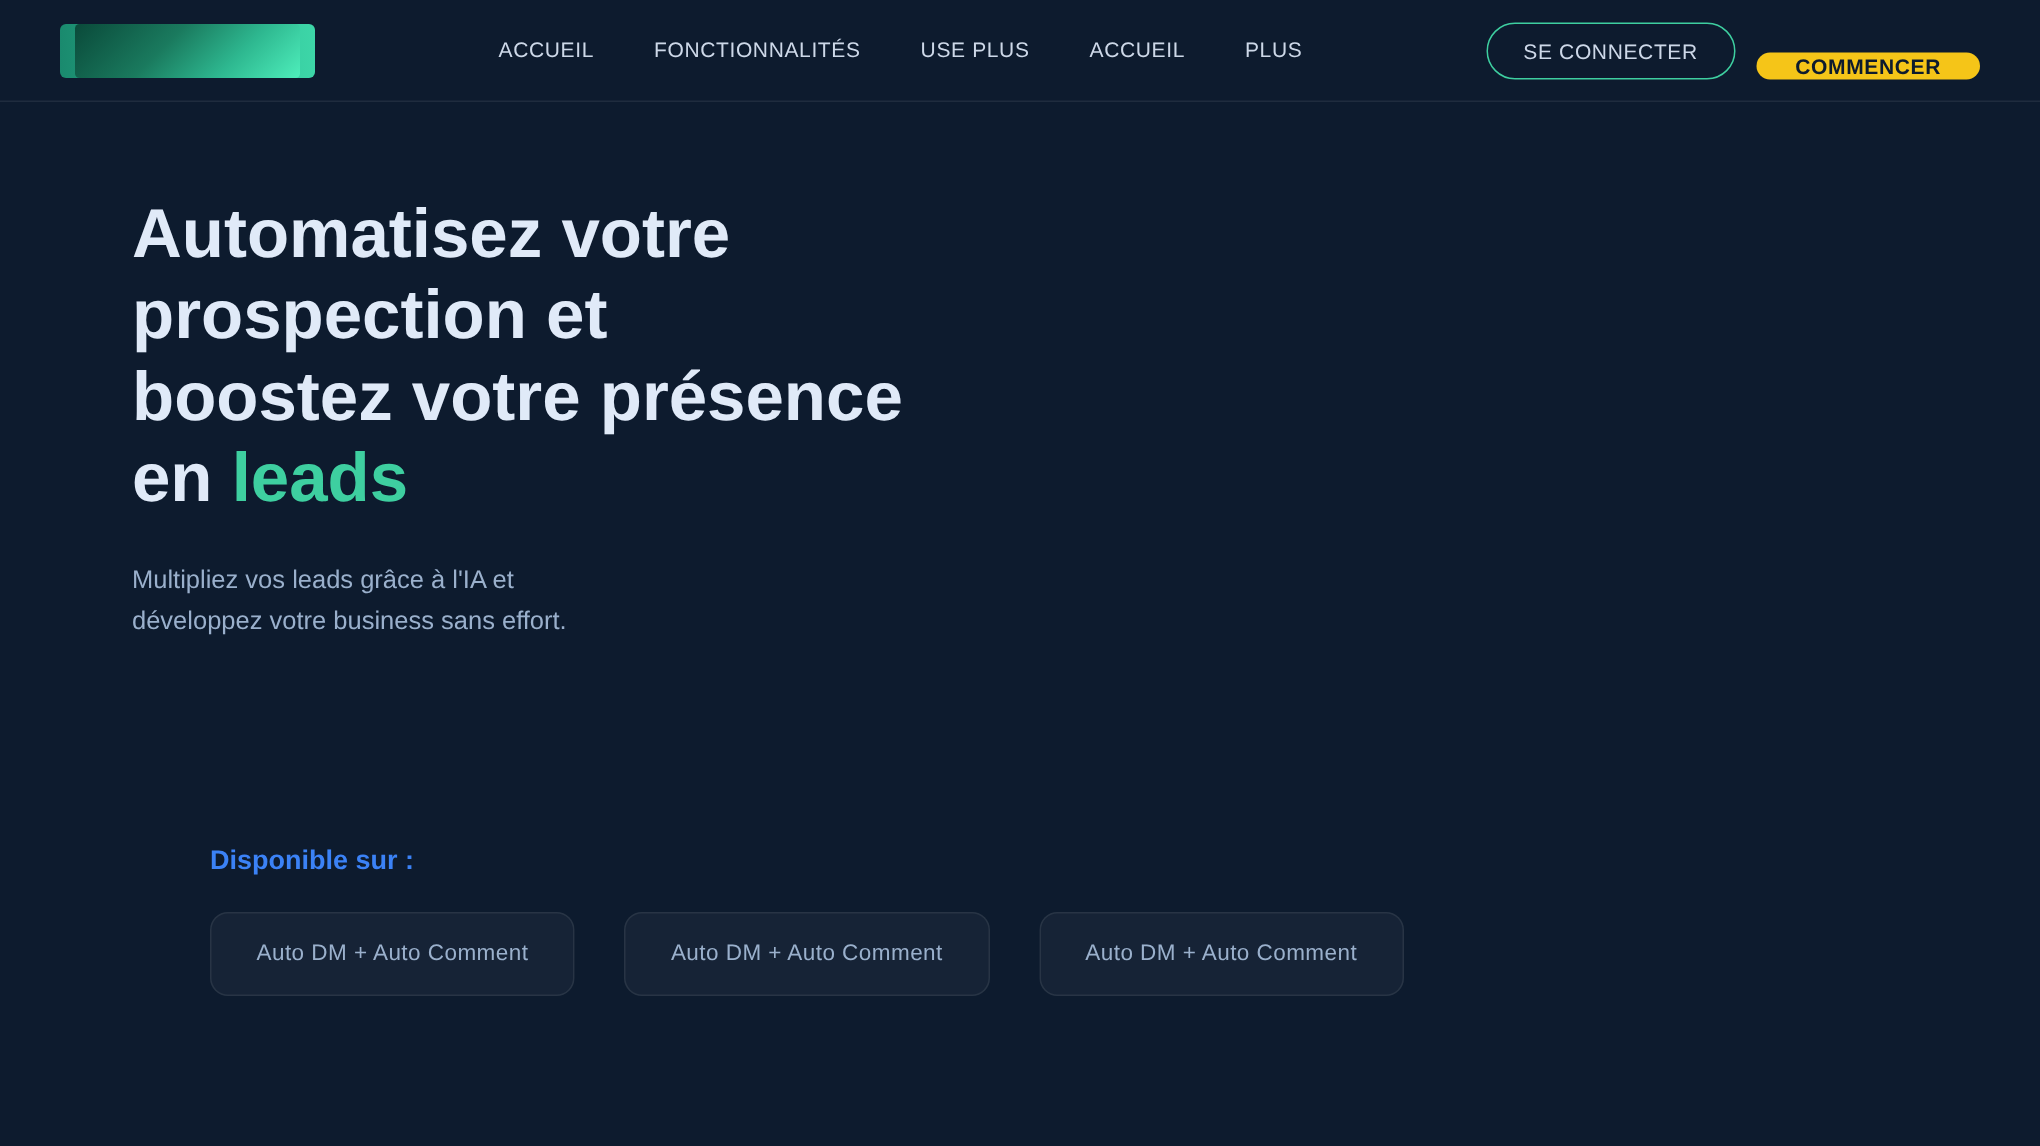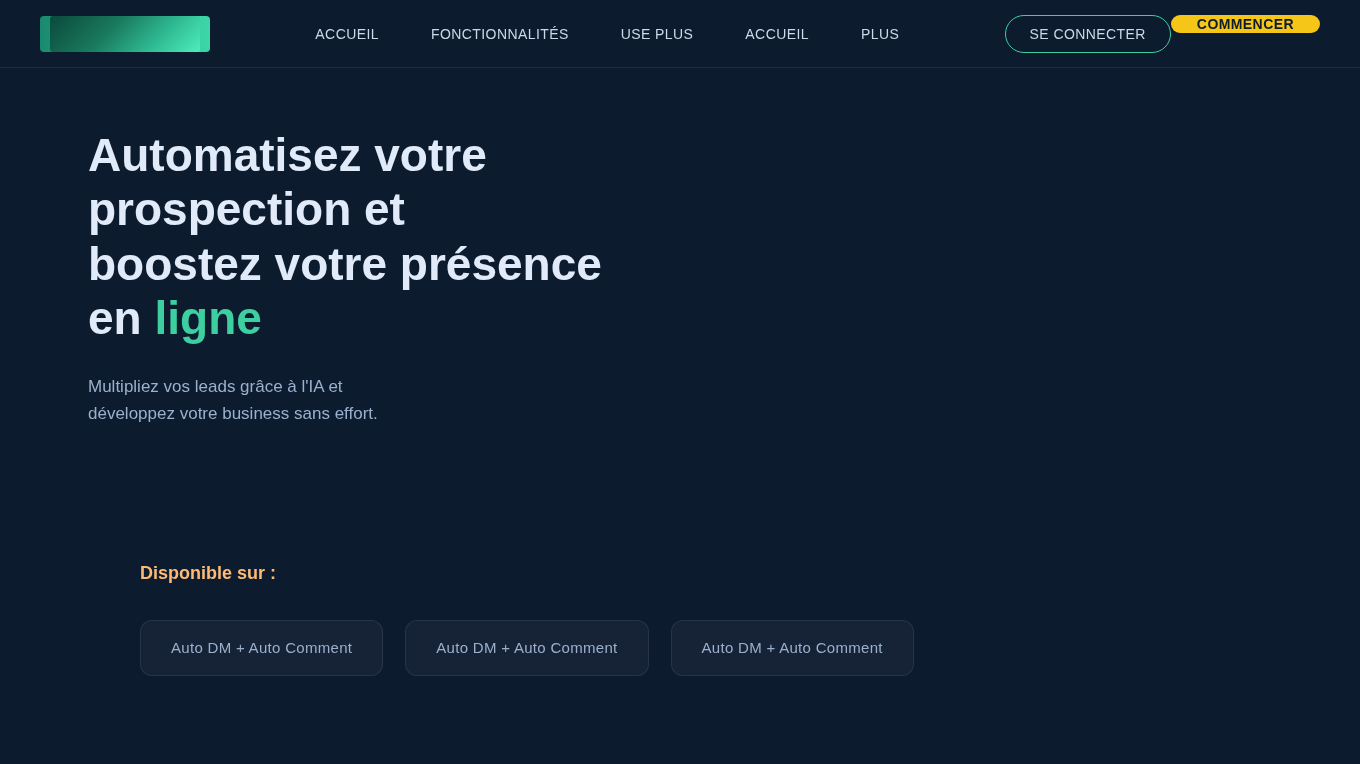--- a/index.html
+++ b/index.html
@@ -48,36 +48,37 @@
     .logo-inner {
       width: 100%;
       height: 100%;
       background: linear-gradient(135deg, #0a4a3a 0%, #1a7a5e 40%, #2eb890 70%, #4eeebb 100%);
       border-radius: 3px;
     }
 
     .navbar-links {
       display: flex;
       align-items: flex-end;
-      gap: 52px;
+      gap: 40px;
       list-style: none;
     }
 
     .navbar-links li a {
       color: #cdd8e8;
       text-decoration: none;
       font-size: 14px;
       font-weight: 500;
       letter-spacing: 0.03em;
       transition: color 0.2s;
     }
 
     .navbar-actions {
       display: flex;
-      align-items: flex-start;
+      align-items: flex-end;
+      gap: 14px;
     }
 
     .btn-connecter {
       border: 1.5px solid #3ecfa0;
       background: transparent;
       color: #cdd8e8;
       padding: 10px 24px;
       border-radius: 30px;
       font-size: 14px;
       font-weight: 500;
@@ -138,27 +139,27 @@
     }
 
     
     .available-section {
       padding: 60px 40px 30px 140px;
     }
 
     .available-label {
       font-size: 18px;
       font-weight: 700;
-      color: #fdba74;
-      margin-bottom: 36px;
+      color: #3b82f6;
+      margin-bottom: 24px;
     }
 
     .platform-cards {
       display: flex;
-      gap: 22px;
+      gap: 33px;
       flex-wrap: wrap;
     }
 
     .platform-card {
       background: rgba(255,255,255,0.04);
       border: 1px solid rgba(255,255,255,0.08);
       border-radius: 12px;
       padding: 18px 30px;
       min-width: 240px;
       text-align: center;
@@ -207,21 +208,21 @@
   <div class="navbar-actions">
     <button class="btn-connecter">SE CONNECTER</button>
     <button class="btn-commencer">COMMENCER</button>
   </div>
 </nav>
 
 <section class="hero">
   <h1 class="hero-title">
     <span>Automatisez votre prospection et</span><br>
     <span>boostez votre présence en</span>
-    <span class="highlight">ligne</span>
+    <span class="highlight">leads</span>
   </h1>
   <p class="hero-subtitle">
     <span>Multipliez vos leads grâce à l'IA et</span><br>
     <span>développez votre business sans effort.</span>
   </p>
 </section>
 
 <section class="available-section">
   <div class="available-label">Disponible sur :</div>
   <div class="platform-cards">

